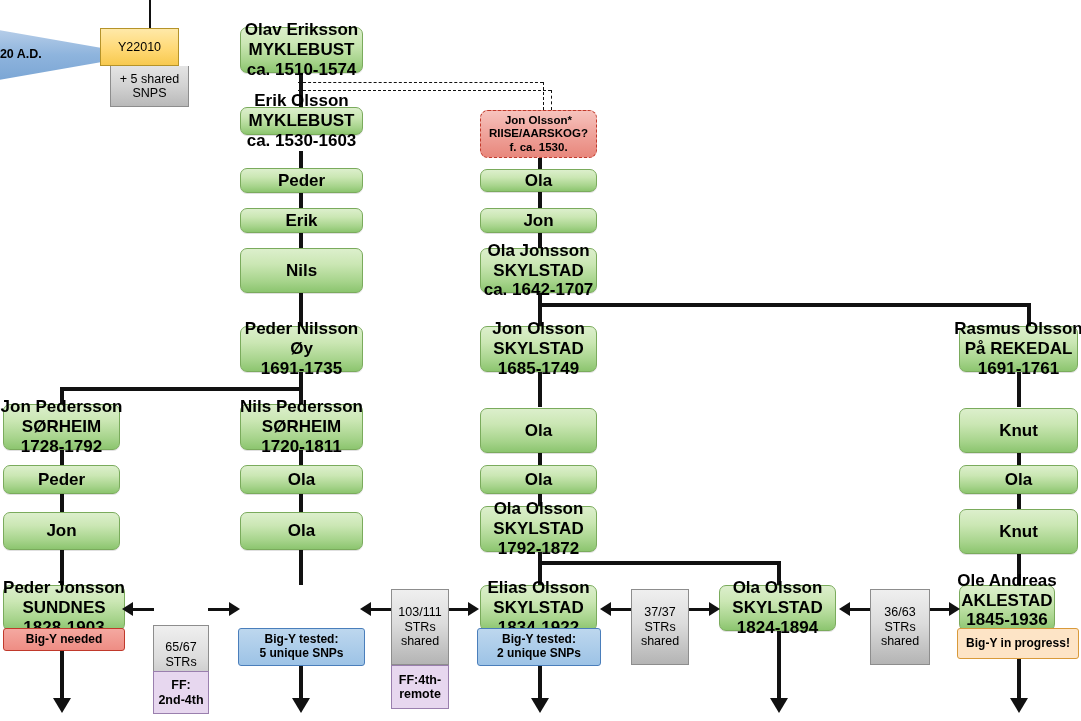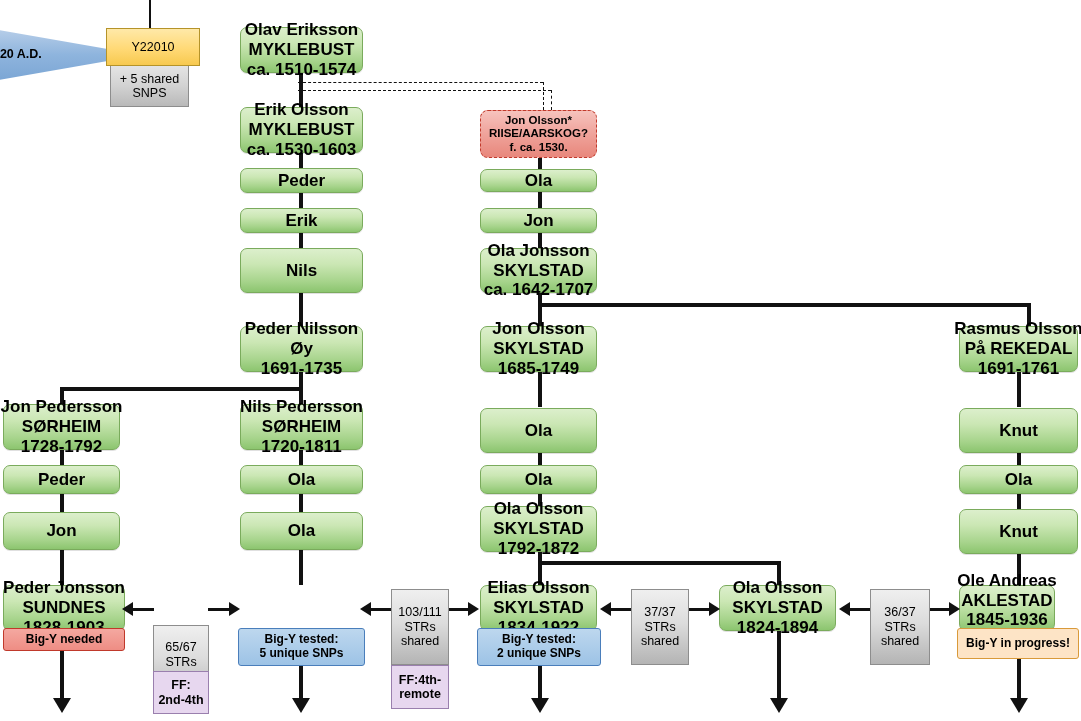--- a/index.html
+++ b/index.html
@@ -182,35 +182,35 @@
   <div class="conn-h" style="left:843px;top:608px;width:28px;"></div>
   <div class="arrow-left" style="left:839px;top:602px;"></div>
   <div class="conn-h" style="left:928px;top:608px;width:28px;"></div>
   <div class="arrow-right" style="left:949px;top:602px;"></div>
 
   <div class="datearrow" style="left:-18px;top:27px;width:158px;height:54px;">
     <div class="tri"></div>
     <div class="lbl">1520 A.D.</div>
   </div>
 
-  <div class="node snpbox" style="left:106px;top:28px;width:94px;height:38px;">
+  <div class="node snpbox" style="left:100px;top:28px;width:79px;height:38px;">
     <span class="ln">Y22010</span>
   </div>
   <div class="node snpsub" style="left:110px;top:66px;width:79px;height:41px;">
     <span class="ln">+ 5 shared</span>
     <span class="ln">SNPS</span>
   </div>
 
   <div class="node green" style="left:240px;top:27px;width:123px;height:46px;">
     <span class="ln">Olav Eriksson</span>
     <span class="ln">MYKLEBUST</span>
     <span class="ln">ca. 1510-1574</span>
   </div>
 
-  <div class="node green" style="left:240px;top:107px;width:123px;height:46px;">
+  <div class="node green" style="left:240px;top:107px;width:123px;height:28px;">
     <span class="ln">Erik Olsson</span>
     <span class="ln">MYKLEBUST</span>
     <span class="ln">ca. 1530-1603</span>
   </div>
 
   <div class="node green" style="left:240px;top:168px;width:123px;height:25px;">
     <span class="ln">Peder</span>
   </div>
 
   <div class="node green" style="left:240px;top:208px;width:123px;height:25px;">
@@ -354,18 +354,18 @@
     <span class="ln">remote</span>
   </div>
 
   <div class="node strbox" style="left:631px;top:589px;width:58px;height:76px;">
     <span class="ln">37/37</span>
     <span class="ln">STRs</span>
     <span class="ln">shared</span>
   </div>
 
   <div class="node strbox" style="left:870px;top:589px;width:60px;height:76px;">
-    <span class="ln">36/37</span>
+    <span class="ln">36/63</span>
     <span class="ln">STRs</span>
     <span class="ln">shared</span>
   </div>
 
 </div>
 
 </body></html>

